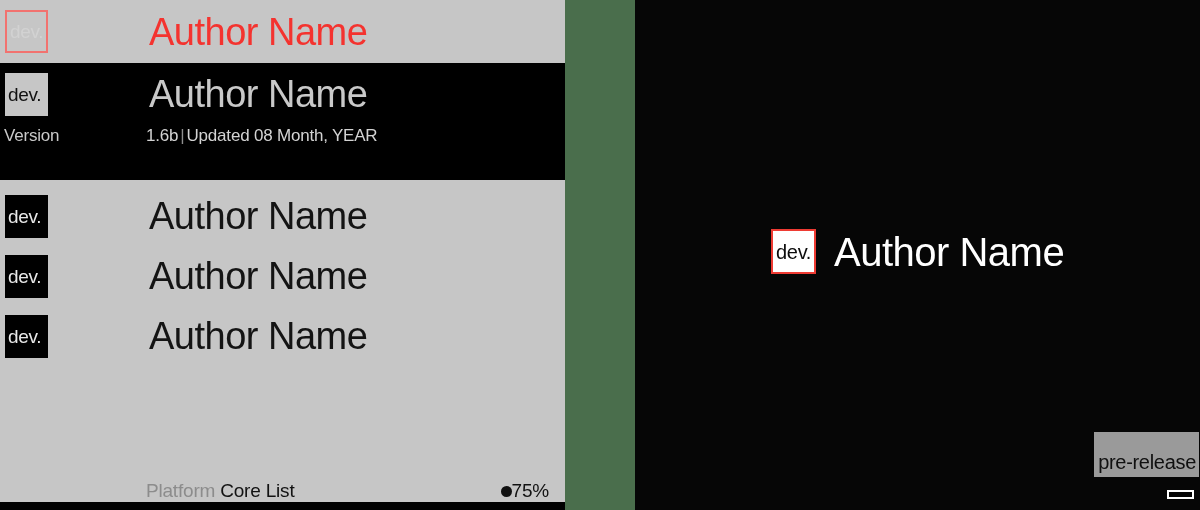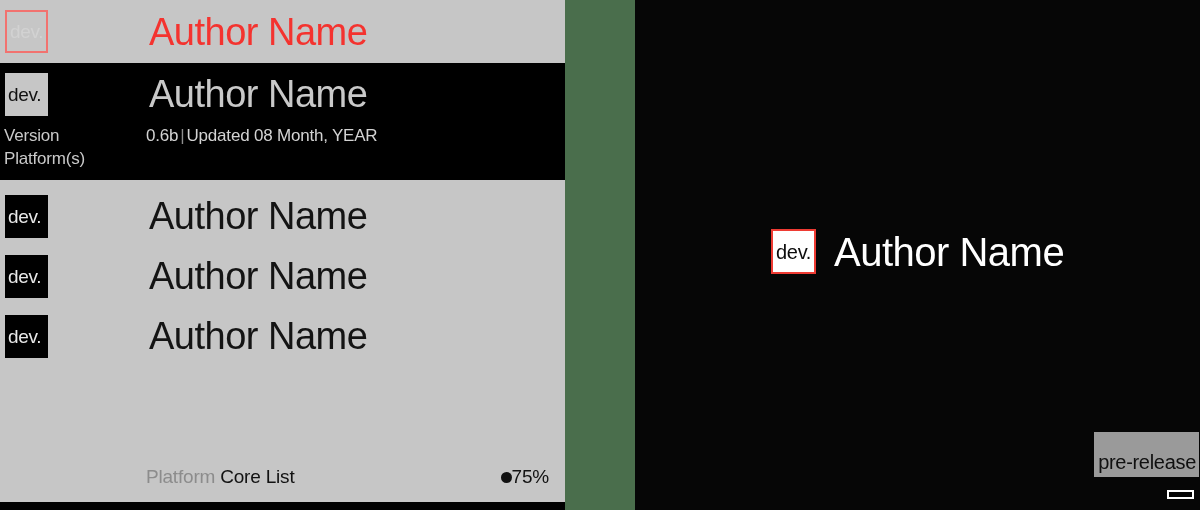--- a/index.html
+++ b/index.html
@@ -177,21 +177,21 @@
   }
 
   
   .left-footer {
     position: absolute;
     left: 0;
     bottom: 8px;
     width: 565px;
     height: 36px;
     display: flex;
-    align-items: flex-start;
+    align-items: flex-end;
     padding: 0 16px 0 146px;
     box-sizing: border-box;
   }
   .footer-caption {
     font-size: 19px;
     letter-spacing: -0.2px;
     white-space: nowrap;
   }
   .footer-caption .muted { color: #8c8c8c; }
   .footer-caption .strong { color: #121212; }
@@ -294,25 +294,24 @@
     <div class="featured">
       <div class="featured-head">
         <div class="dev-badge">dev.</div>
         <div class="featured-title">Author Name</div>
       </div>
 
       <div class="meta-table">
         <div class="meta-row">
           <div class="meta-label">Version</div>
           <div class="meta-value">
-            <span>0.6b</span><span class="meta-sep">|</span><span>Updated 08 Month, YEAR</span>
+            <span>1.6b</span><span class="meta-sep">|</span><span>Updated 08 Month, YEAR</span>
           </div>
         </div>
         <div class="meta-row">
-          <div class="meta-label">Platform(s)</div>
         </div>
       </div>
     </div>
 
     <div class="list-rows">
       <div class="list-row">
         <div class="dev-badge">dev.</div>
         <div class="list-title">Author Name</div>
       </div>
       <div class="list-row">

